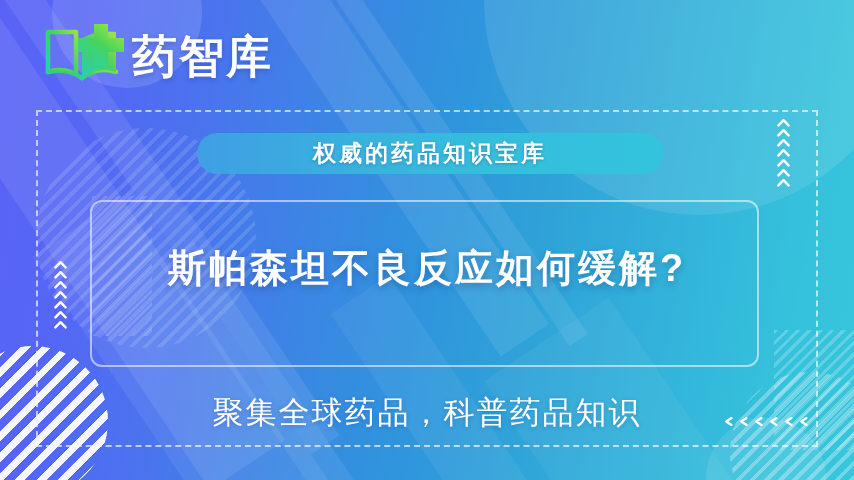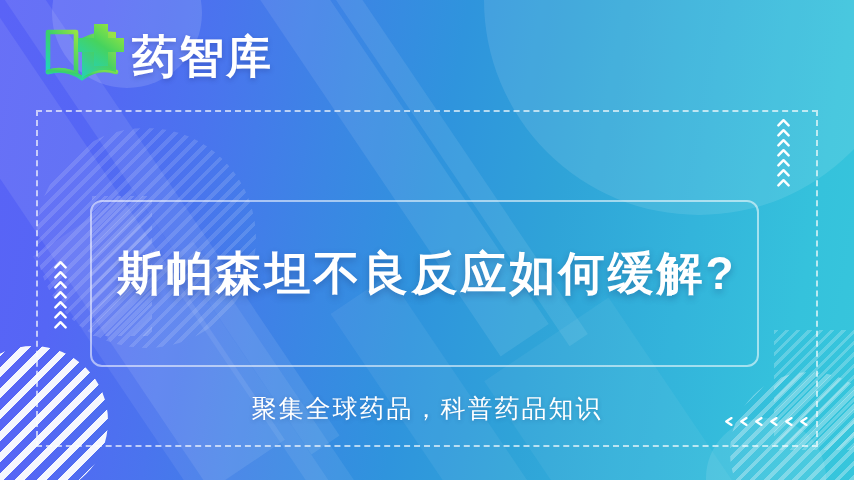--- a/index.html
+++ b/index.html
@@ -146,38 +146,38 @@
   
   .headline{
     position:absolute;
     left:0;right:0;top:248px;
     text-align:center;
     z-index:5;
   }
   .headline-text{
     display:inline-block;
     color:#ffffff;
-    font-size:46px;
+    font-size:38px;
     font-weight:bold;
     letter-spacing:3px;
     line-height:1.1;
     text-shadow:0 3px 7px rgba(25,50,110,.33);
   }
 
   
   .tagline{
     position:absolute;
     left:0;right:0;top:392px;
     text-align:center;
     z-index:5;
   }
   .tagline-text{
     display:inline-block;
     color:#ffffff;
-    font-size:25px;
+    font-size:31px;
     letter-spacing:2px;
     text-shadow:0 1px 4px rgba(25,60,120,.30);
   }
 
   
   .chev-group{position:absolute;z-index:5;display:flex;}
   .chev-col{flex-direction:column;align-items:center;gap:1px;}
   .chev-row{flex-direction:row;align-items:center;gap:2px;}
   .chev{
     width:13px;height:9px;
@@ -237,20 +237,23 @@
         <path d="M6 50 Q22 44 40 56 Q56 44 74 50" fill="none" stroke="url(#gA)" stroke-width="4.6" stroke-linecap="round"></path>
 
         <path d="M40 56 Q56 44 74 50 L74 10 Q56 8 40 16 Z" fill="url(#gB)" opacity="0.96"></path>
 
         <path d="M52 2 L66 2 L66 16 L82 16 L82 30 L66 30 L66 44 L52 44 L52 30 L36 30 L36 16 L52 16 Z" fill="url(#gB)"></path>
       </svg>
     </span>
     <span class="logo-text">药智库</span>
   </div>
 
+  <div class="pill">
+    <span class="pill-text">权威的药品知识宝库</span>
+  </div>
 
   <div class="headline">
     <span class="headline-text">斯帕森坦不良反应如何缓解?</span>
   </div>
 
   <div class="tagline">
     <span class="tagline-text">聚集全球药品，科普药品知识</span>
   </div>
 
   <div class="chev-group chev-col chev-left-group" id="chev-left">

